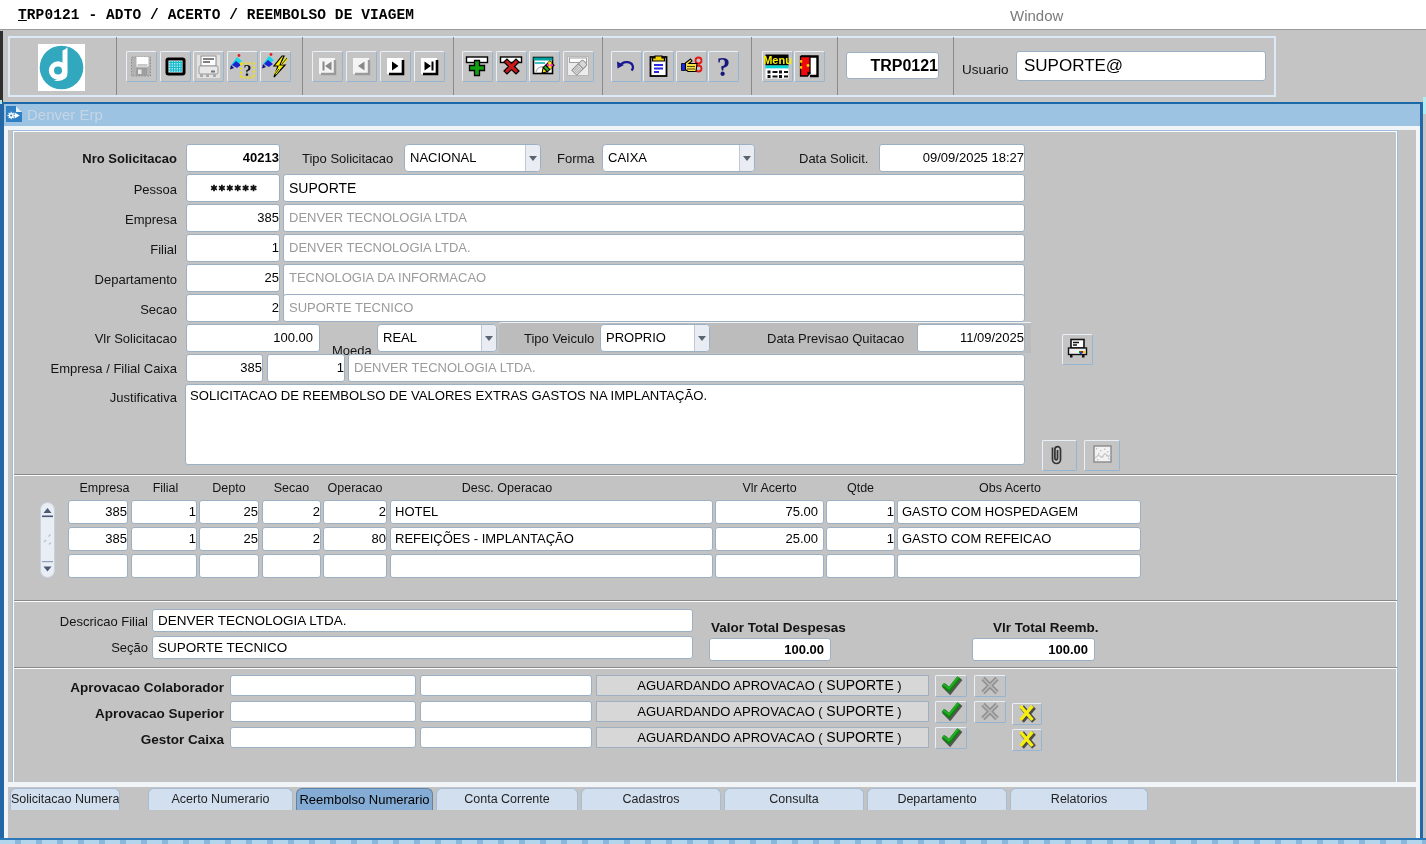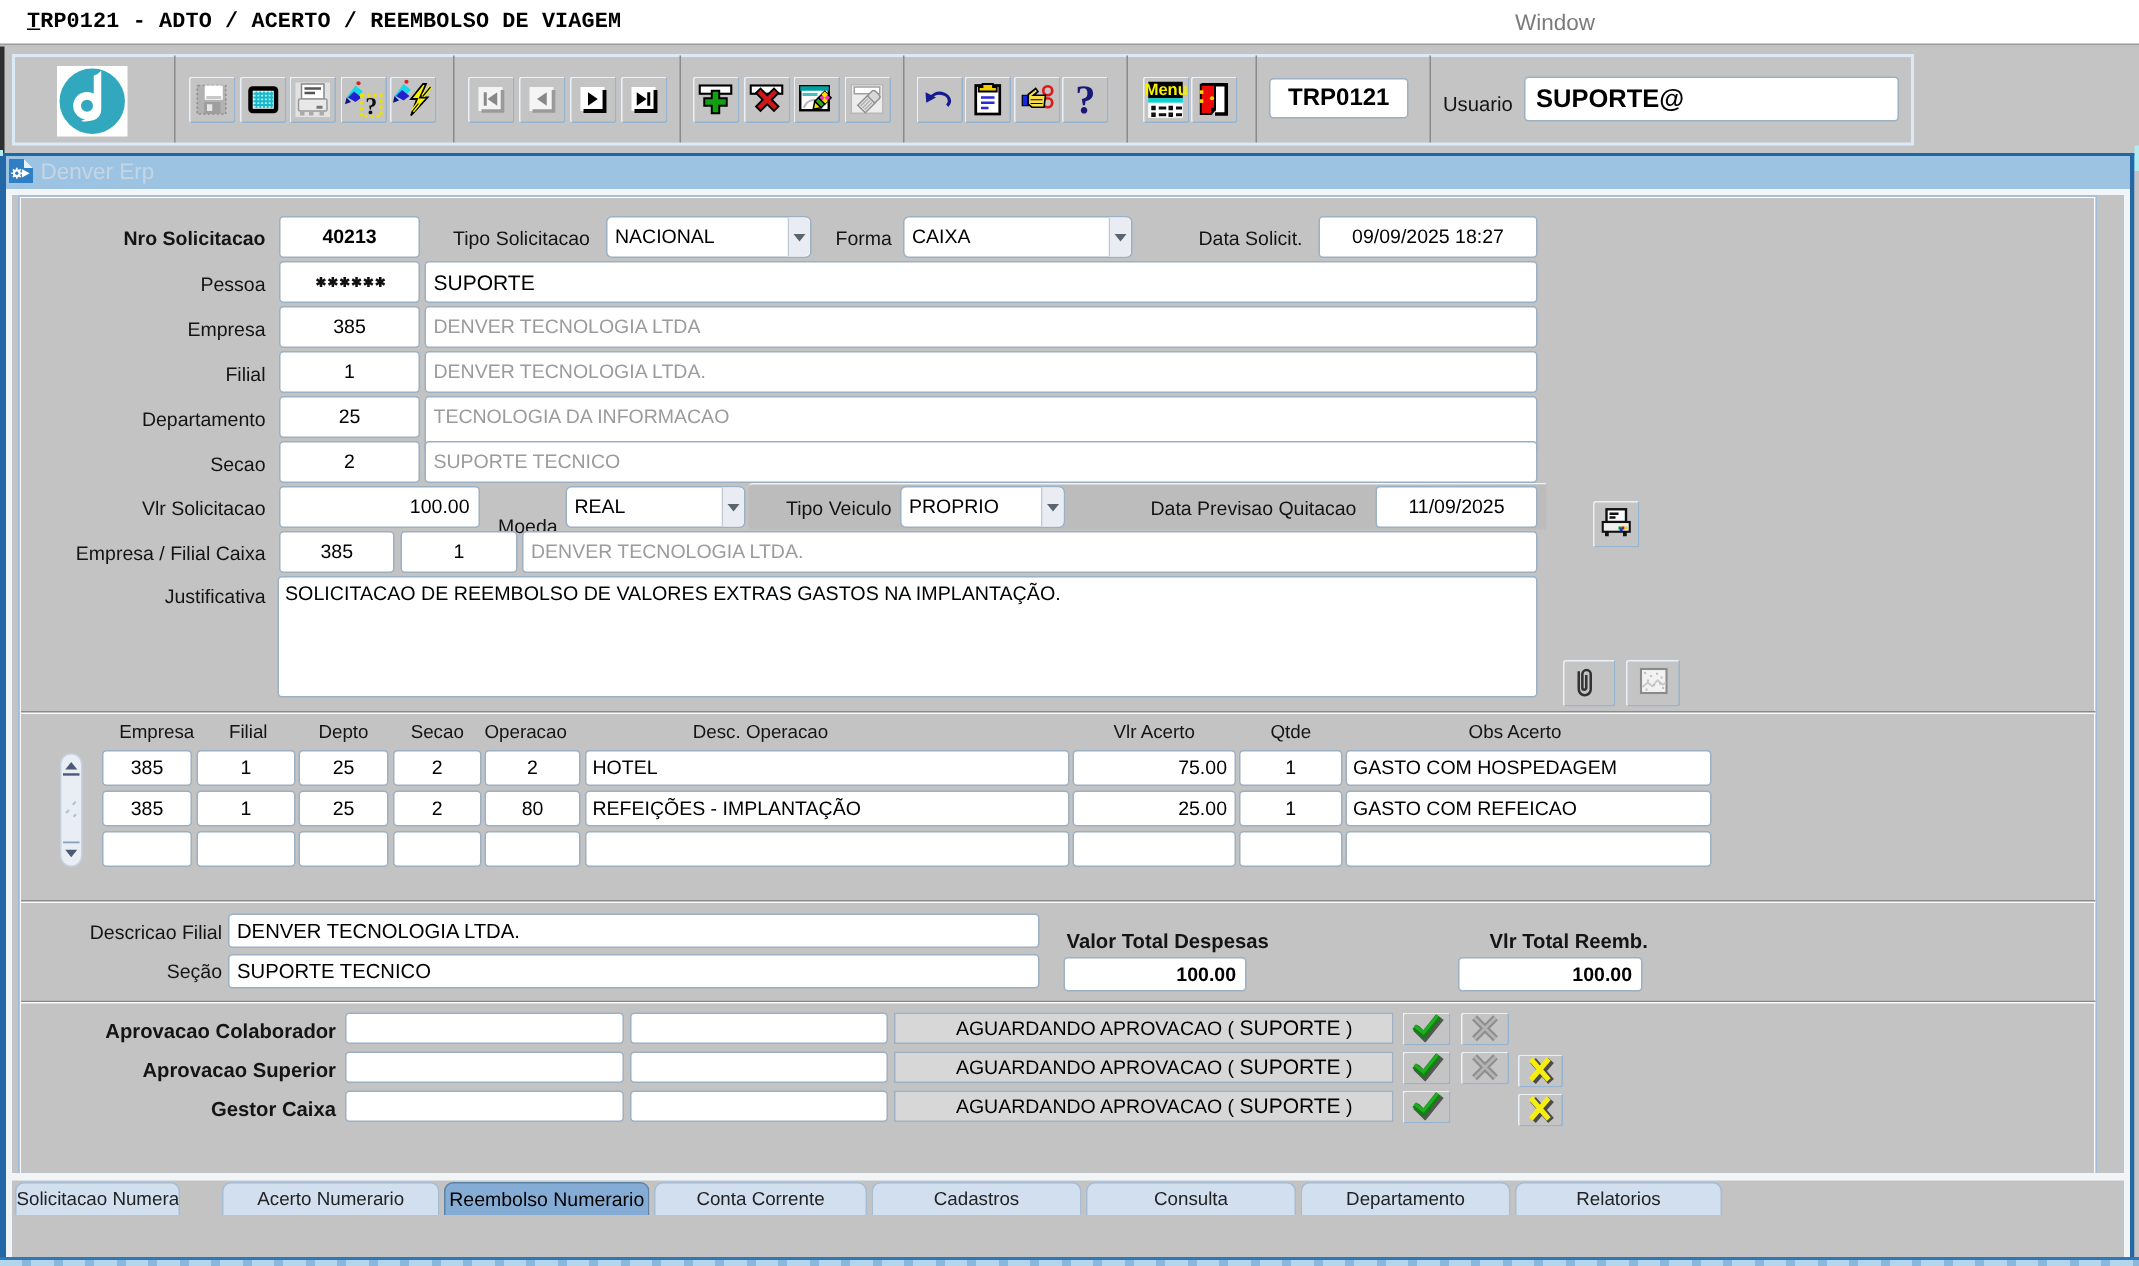--- a/index.html
+++ b/index.html
@@ -1,21 +1,21 @@
 <!DOCTYPE html>
 <html><head>
 <meta charset="utf-8">
 <style>
 *{margin:0;padding:0;box-sizing:border-box}
 html,body{width:1426px;height:844px;overflow:hidden;background:#c3c3c3;font-family:"Liberation Sans",sans-serif;position:relative}
 .abs{position:absolute}
 .lbl{position:absolute;font-size:13px;color:#141414;white-space:nowrap}
 .r{text-align:right}
 .box{position:absolute;background:#fff;border:1px solid #9cb0c4;border-radius:3px;font-size:13px;color:#000;white-space:nowrap;overflow:hidden}
-.ctr{text-align:center}
+.ctr{text-align:right}
 .gray{color:#9b9b9b}
 .tbtn{position:absolute;width:31px;height:31px;background:#c4c4c4;border:1px solid;border-color:#e9f0f7 #94b4d2 #94b4d2 #e9f0f7;border-radius:2px}
 .sep{position:absolute;width:1px;background:#8a8a8a;top:37px;height:58px}
 .combo{position:absolute;background:#fff;border:1px solid #9cb0c4;border-radius:4px;font-size:13px}
 .combo .cb{position:absolute;right:0;top:0;bottom:0;width:15px;background:#e9edf3;border-left:1px solid #c0c8d4;border-radius:0 4px 4px 0;display:flex;align-items:center;justify-content:center}
 .arrow-d{width:0;height:0;border-left:4.5px solid transparent;border-right:4.5px solid transparent;border-top:5.5px solid #5a6470}
 .tab{position:absolute;top:788px;height:22px;background:#d2dfef;border:1px solid #a6bcd4;border-bottom:none;border-radius:6px 6px 0 0;font-size:12.5px;color:#222;text-align:center;line-height:21px;white-space:nowrap;overflow:hidden}
 .tab-a{background:#84acd4;border-color:#5e83a8;font-size:13px;color:#000}
 </style>
 </head>
@@ -193,21 +193,21 @@
       <path d="M6 4.5 h16.5 v19.5 h-7.5" fill="#fff" stroke="#000" stroke-width="2.4"></path>
       <path d="M5.5 4.5 h9.5 v16.5 l-2.6 3 h-6.9 z" fill="#ee0808" stroke="#000" stroke-width="1.3"></path>
       <path d="M12.4 21 l3 0" stroke="#000" stroke-width="2.2"></path>
       <circle cx="13" cy="13.5" r="1.4" fill="#ffd800"></circle>
       <rect x="4.8" y="8.2" width="2.4" height="2.4" fill="#ffd800"></rect>
       <rect x="4.8" y="14.2" width="2.4" height="2.4" fill="#ffd800"></rect>
     </svg></div>
 
 <div class="box ctr" style="left:846px;top:52px;width:93px;height:27px;border-radius:3px;font-size:16px;font-weight:bold;line-height:25px">TRP0121</div>
 <div class="lbl" style="left:962px;top:62px;font-size:13.5px">Usuario</div>
-<div class="box" style="left:1016px;top:51px;width:250px;height:30px;border-radius:3px;font-size:17px;font-weight:bold;line-height:28px;padding-left:7px">SUPORTE@</div>
+<div class="box" style="left:1016px;top:51px;width:250px;height:30px;border-radius:3px;font-size:17px;font-weight:normal;line-height:28px;padding-left:7px">SUPORTE@</div>
 
 <div class="abs" style="left:0;top:102px;width:1426px;height:24px;background:#9dc3e2;border-top:2px solid #1a68a8"></div>
 <div class="abs" style="left:6px;top:105px;width:16px;height:18px">
 <svg width="16" height="18" viewBox="0 0 16 18">
       <rect x="0" y="1" width="16" height="16" fill="#2e7fc4"></rect>
       <path d="M10 1 l6 6 v-6 z" fill="#9dc3e2"></path>
       <path d="M10 1 l6 6 h-6 z" fill="#e8f2fa"></path>
       <g fill="#fff">
         <circle cx="5.2" cy="10.5" r="2.6"></circle>
         <circle cx="5.2" cy="10.5" r="1.1" fill="#2e7fc4"></circle>
@@ -354,21 +354,21 @@
         <rect x="17" y="15" width="1.4" height="1.4"></rect>
         <rect x="12" y="18" width="1.4" height="1.4"></rect>
         <rect x="23" y="17" width="1.4" height="1.4"></rect>
       </g>
     </svg></div>
 
 <div class="lbl" style="left:68px;top:481px;width:73px;text-align:center;font-size:12.5px">Empresa</div>
 <div class="lbl" style="left:131px;top:481px;width:69px;text-align:center;font-size:12.5px">Filial</div>
 <div class="lbl" style="left:199px;top:481px;width:60px;text-align:center;font-size:12.5px">Depto</div>
 <div class="lbl" style="left:262px;top:481px;width:59px;text-align:center;font-size:12.5px">Secao</div>
-<div class="lbl" style="left:323px;top:481px;width:64px;font-size:12.5px">Operacao</div>
+<div class="lbl" style="left:323px;top:481px;width:64px;text-align:center;font-size:12.5px">Operacao</div>
 <div class="lbl" style="left:390px;top:481px;width:234px;text-align:center;font-size:12.5px">Desc. Operacao</div>
 <div class="lbl" style="left:715px;top:481px;width:109px;text-align:center;font-size:12.5px">Vlr Acerto</div>
 <div class="lbl" style="left:826px;top:481px;width:69px;text-align:center;font-size:12.5px">Qtde</div>
 <div class="lbl" style="left:897px;top:481px;width:226px;text-align:center;font-size:12.5px">Obs Acerto</div>
 
 <div class="abs" style="left:40px;top:502px;width:15px;height:76px;background:#e9edf4;border:1px solid #c6d2e0;border-radius:7.5px"></div>
 <svg class="abs" style="left:40px;top:502px" width="15" height="76" viewBox="0 0 15 76">
 <path d="M7.5 6 L11.5 11 L3.5 11 Z" fill="#4a5a74"></path>
 <rect x="2" y="13.5" width="11" height="1.6" fill="#4a5a74"></rect>
 <rect x="2" y="59" width="11" height="1.2" fill="#8aa0bc"></rect>

